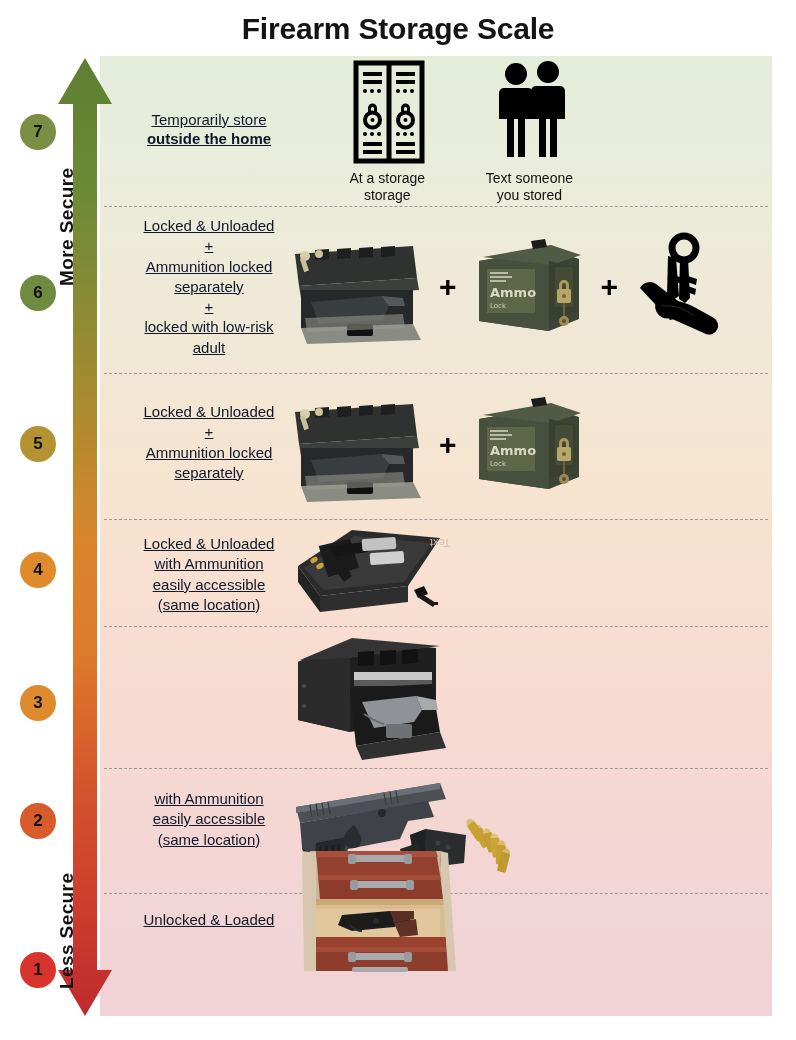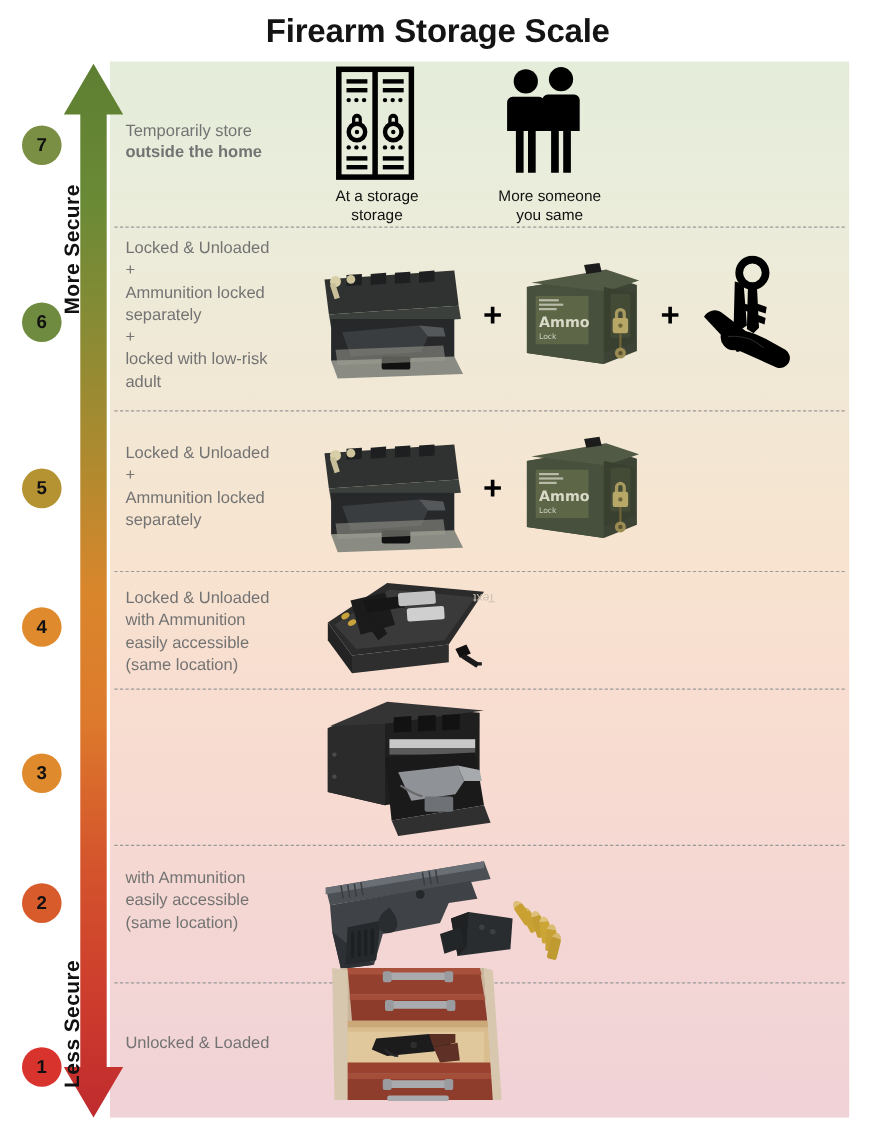--- a/index.html
+++ b/index.html
@@ -99,23 +99,25 @@
     left: 104px;
     width: 664px;
     height: 0;
     border-top: 1.5px dashed #9a9a9a;
   }
 
   .row-desc {
     position: absolute;
     left: 14px;
     width: 190px;
+    text-align: center;
     font-size: 15px;
     line-height: 1.28;
-    color: #737373;
+    color: #0f172a;
+    text-decoration: underline;
   }
   .row-desc b { font-weight: bold; margin-top: 32px; }
   .plus-sign-text {
     display: block;
     font-size: 15px;
     line-height: 1.35;
   }
 
   
   .row-art {
@@ -129,21 +131,21 @@
     font-weight: bold;
     color: #000;
     margin: 0 14px;
     line-height: 1;
   }
 
   
   .icon-block {
     display: flex;
     flex-direction: column;
-    align-items: flex-start;
+    align-items: flex-end;
     width: 120px;
   }
   .icon-caption {
     margin-top: 6px;
     font-size: 14px;
     line-height: 1.25;
     text-align: center;
     color: #111;
   }
 
@@ -251,22 +253,22 @@
     </div>
     <div class="icon-block" style="margin-left:28px;">
       <svg width="82" height="104" viewBox="0 0 82 104" class="art">
         <circle cx="25" cy="14" r="11" fill="#000"></circle>
         <path d="M13 28 h24 a5 5 0 0 1 5 5 v26 h-8 v38 h-7 v-38 h-4 v38 h-7 v-38 h-8 v-26 a5 5 0 0 1 5 -5 z" fill="#000"></path>
         <circle cx="57" cy="12" r="11" fill="#000"></circle>
         <path d="M45 26 h24 a5 5 0 0 1 5 5 v28 h-8 v38 h-7 v-38 h-4 v38 h-7 v-38 h-8 v-28 a5 5 0 0 1 5 -5 z" fill="#000"></path>
         <path d="M36 36 l12 -6 l3 6 l-12 6 z" fill="#000"></path>
       </svg>
       <div class="icon-caption">
-        <span>More someone</span><br>
-        <span>you same</span>
+        <span>Text someone</span><br>
+        <span>you stored</span>
       </div>
     </div>
   </div>
 </div>
 <div class="row-divider" style="top:206px;"></div>
 
 <div class="level-row" style="top:206px;height:167px;">
   <div class="row-desc" style="top:10px;">
     <span class="plus-sign-text">Locked &amp; Unloaded</span>
     <span class="plus-sign-text">+</span>
@@ -507,21 +509,21 @@
         <g transform="rotate(-34 192 54)">
           <rect x="184" y="42" width="9" height="20" rx="2" fill="#c9a133"></rect>
           <path d="M184 42 q4.5 -9 9 0 z" fill="#ddbf78"></path>
         </g>
       </g>
     </svg>
   </div>
 </div>
 <div class="row-divider" style="top:893px;"></div>
 
-<div class="level-row" style="top:877px;height:123px;">
+<div class="level-row" style="top:848px;height:123px;">
   <div class="row-desc" style="top:62px;">
     <span class="plus-sign-text">Unlocked &amp; Loaded</span>
   </div>
   <div class="row-art" style="left:190px;top:2px;height:122px;">
     <svg width="168" height="124" viewBox="0 0 168 124" class="art">
       <path d="M20 2 L150 2 L158 122 L26 122 Z" fill="#c9b69c"></path>
       <path d="M26 2 L146 2 L150 26 L28 26 Z" fill="#93402f"></path>
       <path d="M26 2 L146 2 L148 8 L26 8 Z" fill="#a8503c"></path>
       <rect x="62" y="6" width="56" height="7" rx="3" fill="#a9aaad"></rect>
       <rect x="58" y="5" width="8" height="10" rx="2" fill="#9a9b9e"></rect>

